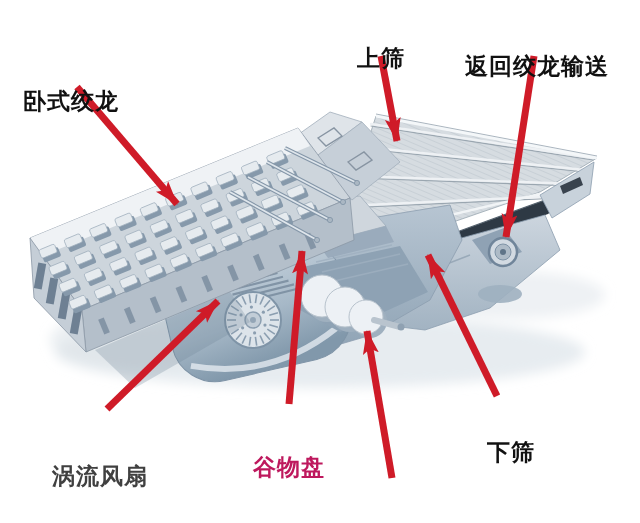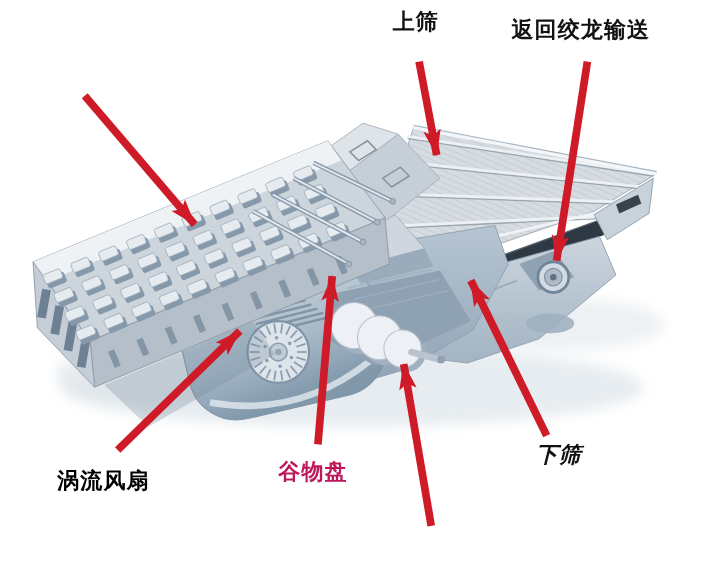--- a/index.html
+++ b/index.html
@@ -3,22 +3,22 @@
 <meta charset="utf-8">
 <style>
   html,body{margin:0;padding:0;background:#fff;}
   #stage{
     position:relative;width:640px;height:523px;background:#ffffff;
     overflow:hidden;font-family:"Liberation Sans","DejaVu Sans",sans-serif;
   }
   #machine,#arrows{position:absolute;left:0;top:0;}
   #labels{position:absolute;left:0;top:0;width:640px;height:523px;pointer-events:none;}
   .part-label{
-    position:absolute;font-weight:bold;font-size:20px;letter-spacing:1px;
-    color:#111;white-space:nowrap;line-height:1.05;
+    position:absolute;font-weight:bold;font-size:23px;letter-spacing:1px;
+    color:#111;white-space:nowrap;line-height:1.05;margin-top:36px;
   }
 </style>
 </head>
 <body>
 
 <div id="stage">
 
   <svg id="machine" width="640" height="523" viewBox="0 0 640 523">
     <defs>
       <linearGradient id="gBody" x1="0" y1="0" x2="0" y2="1">
@@ -385,19 +385,20 @@
   <line x1="77" y1="87" x2="177" y2="204" stroke="#cf1b28" stroke-width="7" marker-end="url(#ah)"></line>
       <line x1="381" y1="56" x2="397" y2="141" stroke="#cf1b28" stroke-width="7" marker-end="url(#ah)"></line>
       <line x1="534" y1="56" x2="506" y2="237" stroke="#cf1b28" stroke-width="7" marker-end="url(#ah)"></line>
       <line x1="107" y1="409" x2="218" y2="301" stroke="#cf1b28" stroke-width="7" marker-end="url(#ah)"></line>
       <line x1="289" y1="404" x2="302" y2="251" stroke="#cf1b28" stroke-width="7" marker-end="url(#ah)"></line>
       <line x1="392" y1="478" x2="367" y2="331" stroke="#cf1b28" stroke-width="7" marker-end="url(#ah)"></line>
       <line x1="497" y1="396" x2="428" y2="255" stroke="#cf1b28" stroke-width="7" marker-end="url(#ah)"></line>
     </svg>
 
   <div id="labels">
+      <div class="part-label" style="left: 23px; top: 53px; color: rgb(17, 17, 17);">卧式绞龙</div>
       <div class="part-label" style="left: 357px; top: 10px; color: rgb(17, 17, 17);">上筛</div>
       <div class="part-label" style="left: 465px; top: 18px; color: rgb(17, 17, 17);">返回绞龙输送</div>
-      <div class="part-label" style="left: 52px; top: 428px; color: #000000;">涡流风扇</div>
+      <div class="part-label" style="left: 52px; top: 428px; color: #404040;">涡流风扇</div>
       <div class="part-label" style="left: 253px; top: 419px; color: #be185d;">谷物盘</div>
-      <div class="part-label" style="left: 487px; top: 404px; color: rgb(17, 17, 17); font-style: italic;">下筛</div>
+      <div class="part-label" style="left: 487px; top: 404px; color: rgb(17, 17, 17);">下筛</div>
     </div>
 </div>
 
 </body></html>

